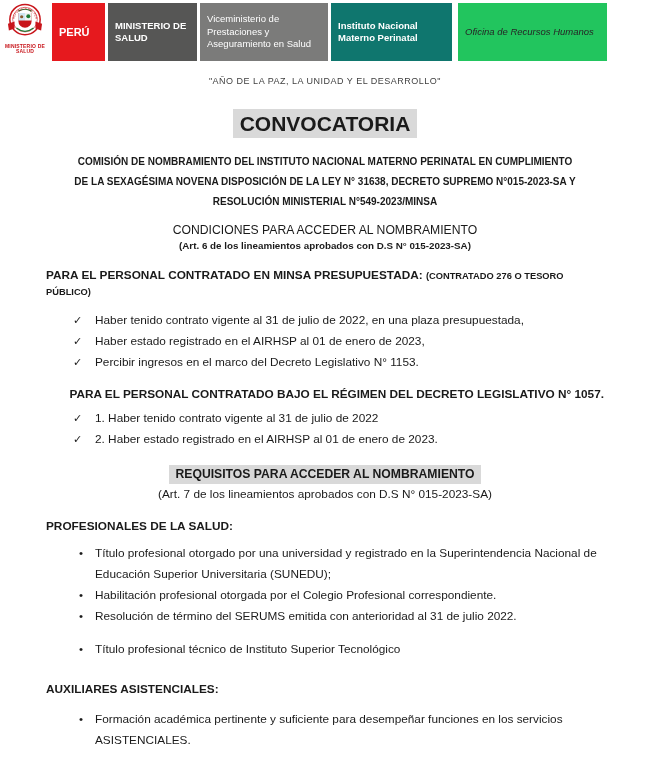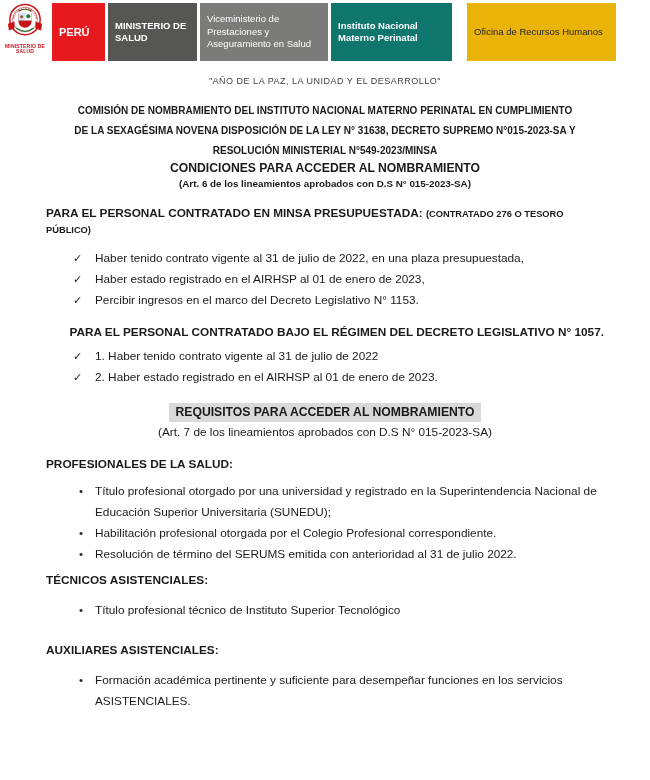--- a/index.html
+++ b/index.html
@@ -11,27 +11,27 @@
   
   .masthead { display:flex; align-items:flex-start; padding:3px 0 0 3px; height:61px; }
   .logo-wrap { width:44px; text-align:center; }
   .logo-caption { font-size:5px; color:#c8151b; font-weight:bold; letter-spacing:.2px; line-height:5px; margin-top:1px; }
   .brand-blocks { display:flex; gap:3px; margin-left:5px; height:58px; }
   .blk { display:flex; align-items:center; padding:0 7px; color:#ffffff; font-size:9.5px; line-height:1.3; }
   .blk-peru { width:53px; background:#e6191e; font-weight:bold; font-size:11px; }
   .blk-minsa { width:89px; background:#565655; font-weight:bold; }
   .blk-vice { width:128px; background:#7b7b7a;align-items:center; }
   .blk-inmp { width:121px; background:#0f766e; font-weight:bold; }
-  .blk-orh { width:149px; background:#eab308; color:#262626; margin-left:12px; }
+  .blk-orh { width:149px; background:#22c55e; color:#262626; margin-left:3px;font-style:italic; }
   
   .motto { margin-top:14px; text-align:center; font-size:9px; line-height:12px; color:#3f3f3f; letter-spacing:.5px; }
   .title-row { margin-top:22px; text-align:center; }
   .title-hl { display:inline-block; background:#d9d9d9; padding:2px 7px; font-size:21px; font-weight:bold; line-height:25px; }
   .intro { margin:14px auto 0; width:508px; text-align:center; font-weight:bold; font-size:10px; line-height:20px; }
-  .c-head { text-align:center; font-weight:bold; font-size:12.2px; line-height:15px; }
+  .c-head { margin-top:11px; text-align:center; font-weight:normal; font-size:12.2px; line-height:15px; }
   .c-sub-sm { margin-top:2px; text-align:center; font-weight:bold; font-size:9.8px; line-height:12px; }
   .c-sub { margin-top:3px; text-align:center; font-size:11.8px; line-height:15px; }
   .hl-row { margin-top:14px; text-align:center; }
   .hl { display:inline-block; background:#d9d9d9; padding:2px 6px; font-weight:bold; font-size:12.2px; line-height:15px; }
   .sec-h { margin:16px 46px 0; font-weight:bold; font-size:11.8px; line-height:15px; }
   .sec-h .note { font-size:9.3px; }
   .lst { margin:10px 46px 0; list-style:none; }
   .lst li { display:flex; line-height:21px; font-size:11.8px; }
   .mk { width:22px; margin-left:27px; flex-shrink:0; }
   .mk-check { font-family:"DejaVu Sans", sans-serif; font-size:11px; }
@@ -82,20 +82,23 @@
         <span>Instituto Nacional Materno Perinatal</span>
       </div>
       <div class="blk blk-orh">
         <span>Oficina de Recursos Humanos</span>
       </div>
     </div>
   </div>
 
   <div class="motto">"AÑO DE LA PAZ, LA UNIDAD Y EL DESARROLLO"</div>
 
+  <div class="title-row">
+    <span class="title-hl">CONVOCATORIA</span>
+  </div>
 
   <p class="intro">COMISIÓN DE NOMBRAMIENTO DEL INSTITUTO NACIONAL MATERNO PERINATAL EN CUMPLIMIENTO DE LA SEXAGÉSIMA NOVENA DISPOSICIÓN DE LA LEY N° 31638, DECRETO SUPREMO N°015-2023-SA Y RESOLUCIÓN MINISTERIAL N°549-2023/MINSA</p>
 
   <div class="c-head">CONDICIONES PARA ACCEDER AL NOMBRAMIENTO</div>
   <div class="c-sub-sm">(Art. 6 de los lineamientos aprobados con D.S N° 015-2023-SA)</div>
 
   <div class="sec-h"><span>PARA EL PERSONAL CONTRATADO EN MINSA PRESUPUESTADA: </span><span class="note">(CONTRATADO 276 O TESORO PÚBLICO)</span></div>
   <ul class="lst">
     <li>
         <span class="mk mk-check">✓</span>
@@ -137,21 +140,20 @@
     <li>
         <span class="mk mk-dot">•</span>
         <span class="li-txt">Habilitación profesional otorgada por el Colegio Profesional correspondiente.</span>
       </li>
     <li>
         <span class="mk mk-dot">•</span>
         <span class="li-txt">Resolución de término del SERUMS emitida con anterioridad al 31 de julio 2022.</span>
       </li>
   </ul>
 
-  <div class="sec-h mt8">TÉCNICOS ASISTENCIALES:</div>
   <ul class="lst mt12">
     <li>
         <span class="mk mk-dot">•</span>
         <span class="li-txt">Título profesional técnico de Instituto Superior Tecnológico</span>
       </li>
   </ul>
 
   <div class="sec-h mt22">AUXILIARES ASISTENCIALES:</div>
   <ul class="lst mt12">
     <li>

